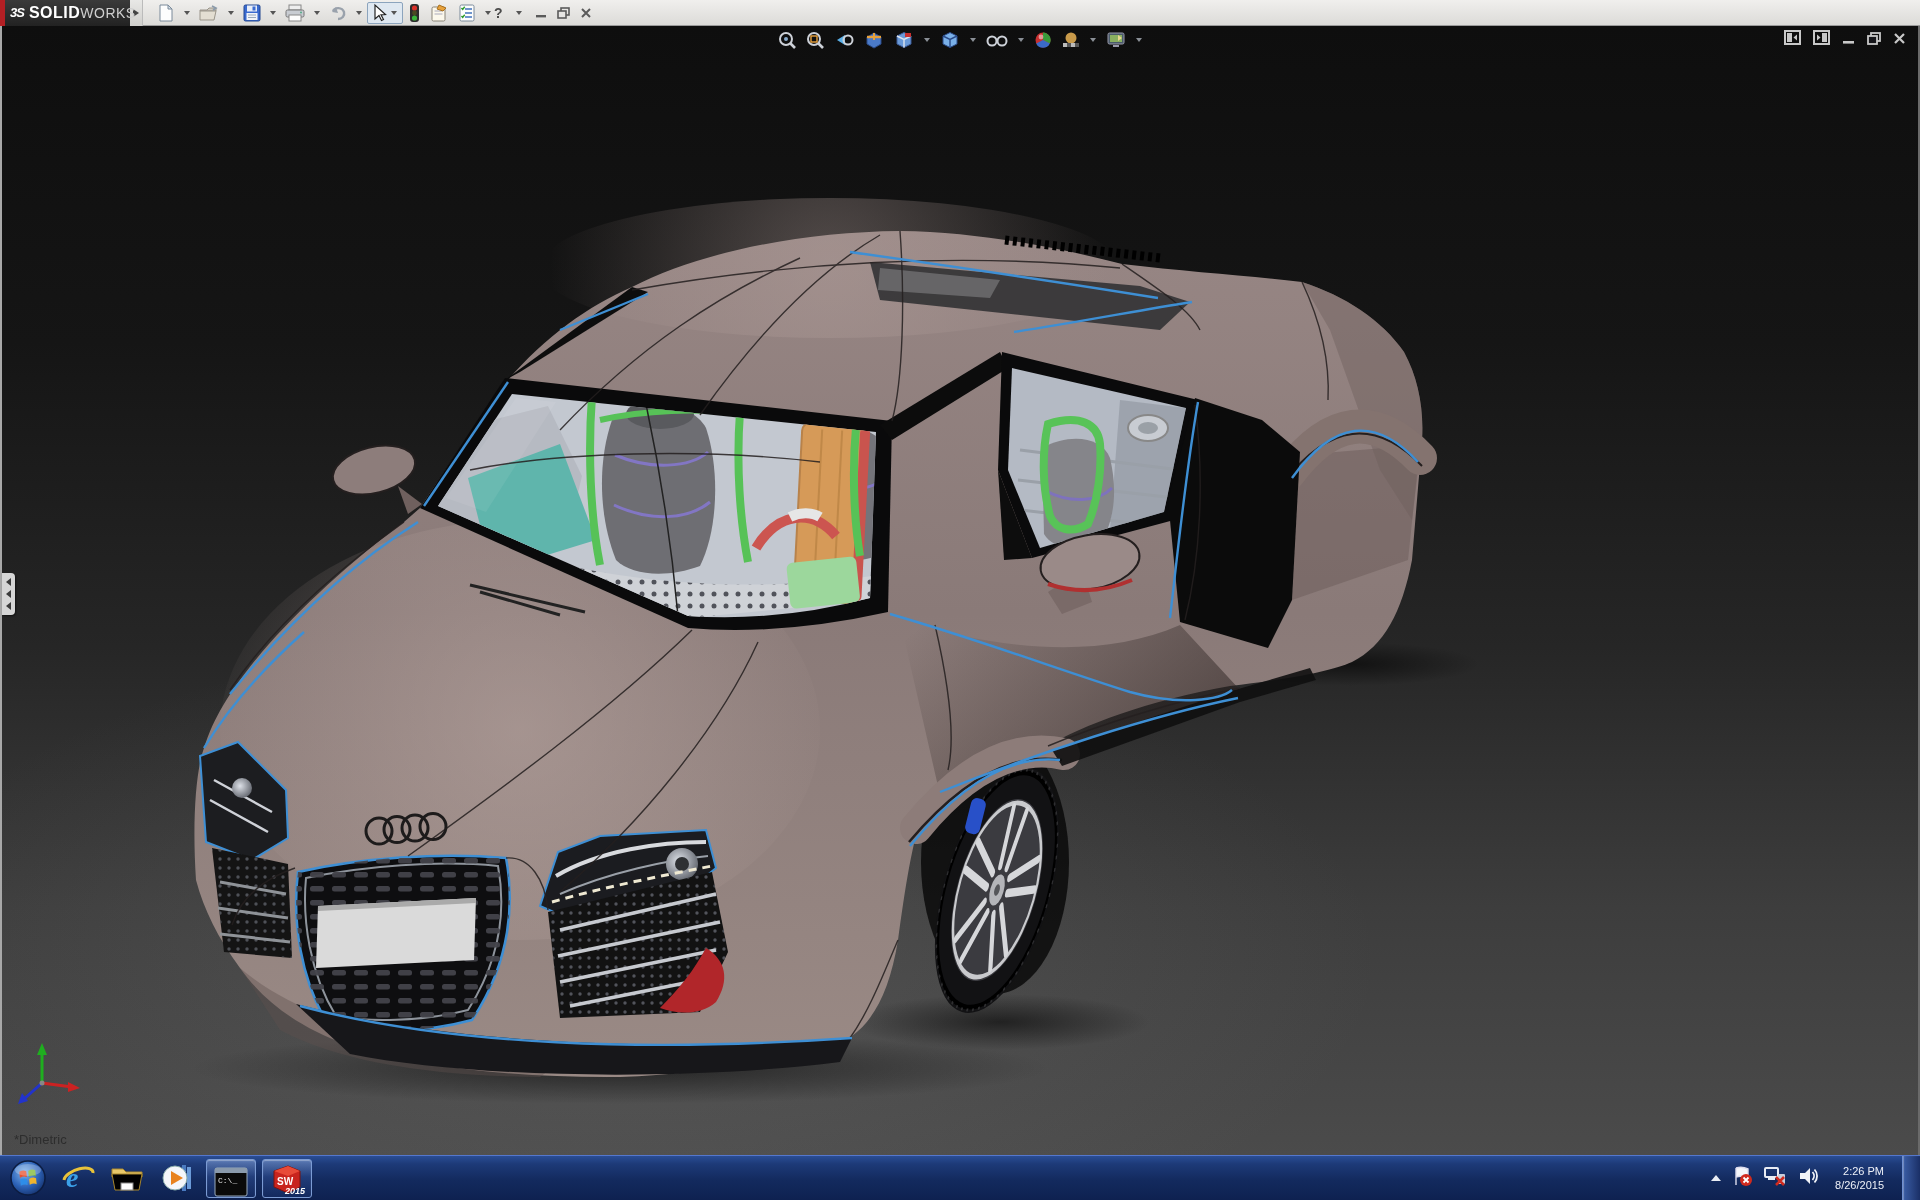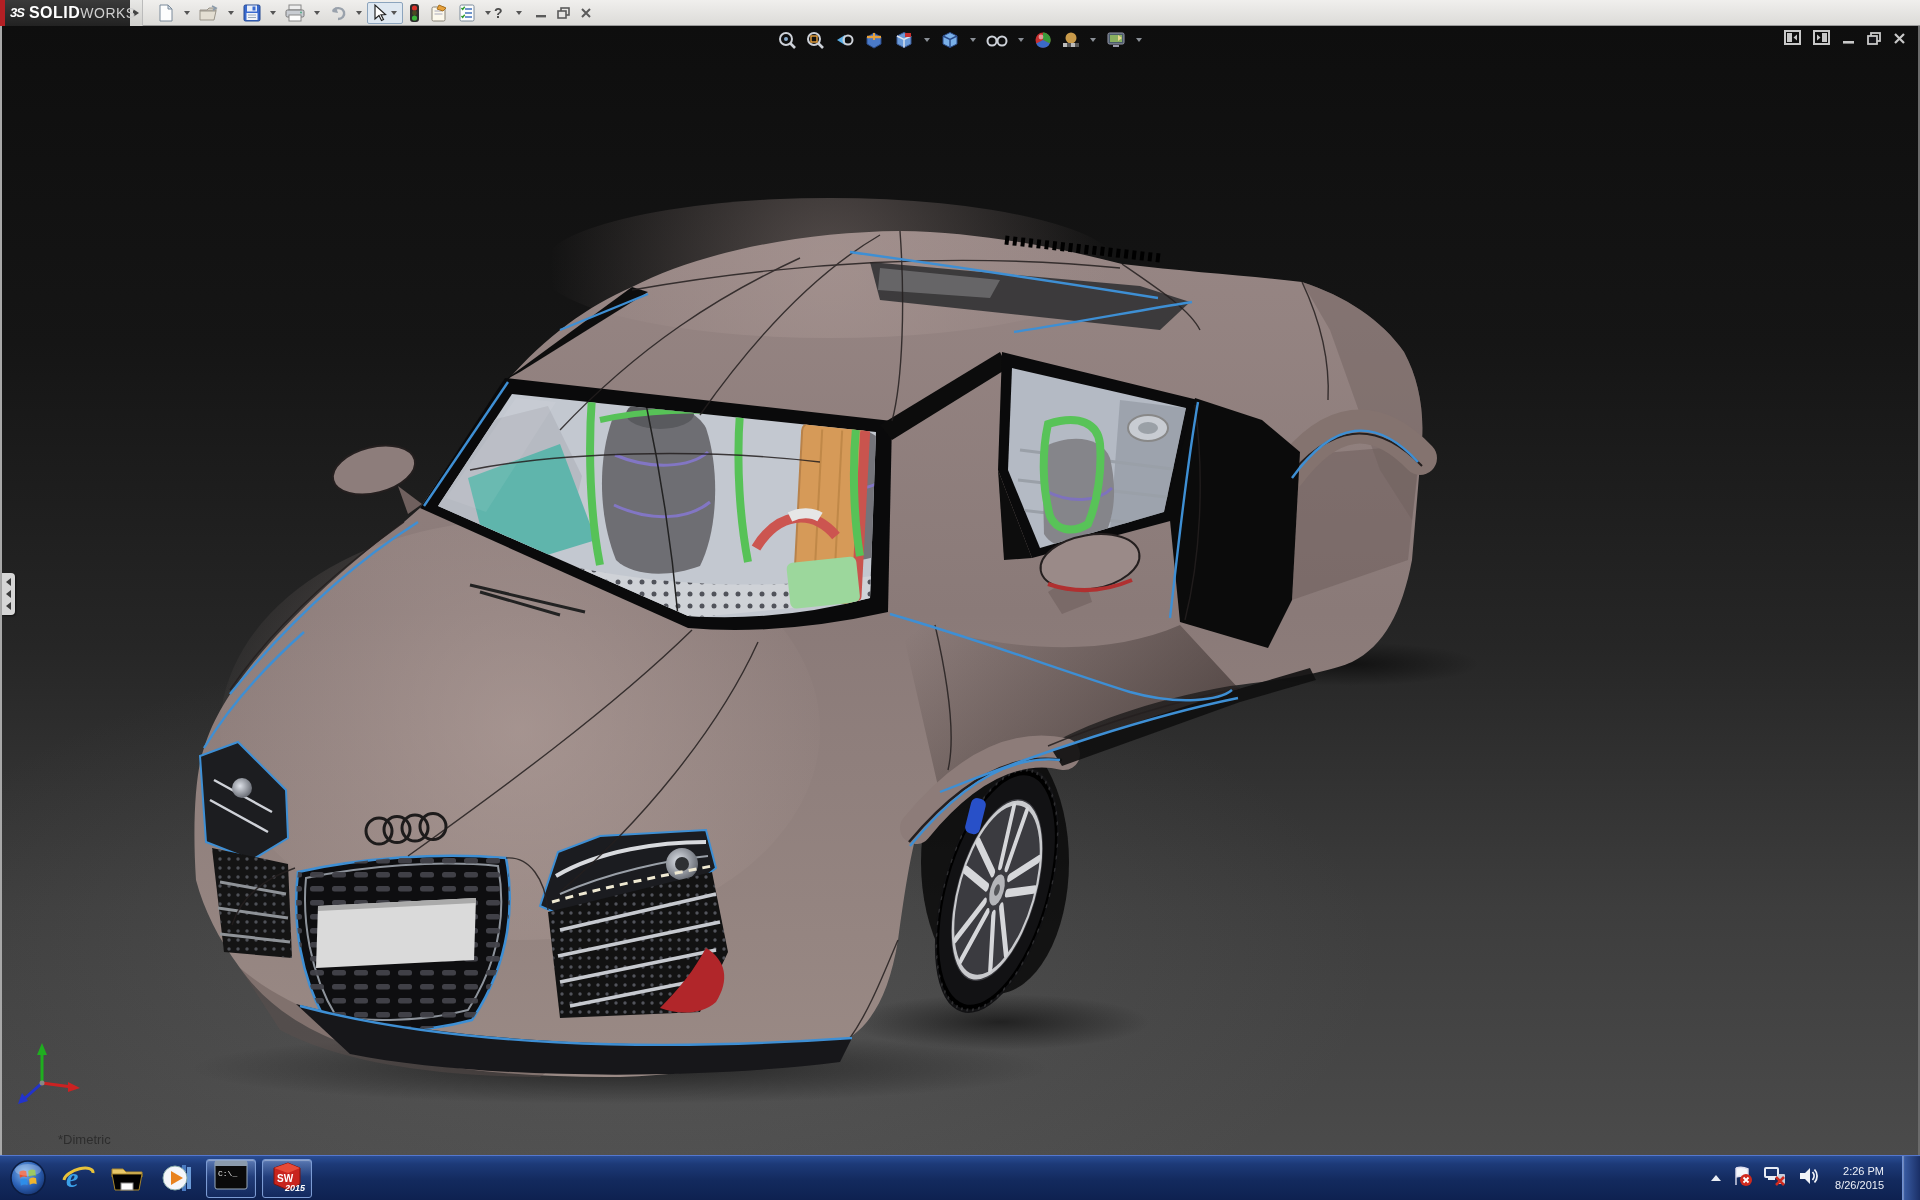--- a/index.html
+++ b/index.html
@@ -37,30 +37,30 @@
     display:flex; align-items:center; gap:4px; }
   .hbtn { height:22px; display:flex; align-items:center; padding:0 2px; }
   .hcaret { width:0; height:0; border-left:3px solid transparent; border-right:3px solid transparent;
     border-top:4px solid #8a8f96; margin:0 3px; }
   .docctl { position:absolute; top:4px; right:12px; display:flex; align-items:center; gap:12px; }
   .fmtab { position:absolute; left:0; top:547px; width:13px; height:42px; background:#d6d6d6;
     border-radius:0 4px 4px 0; display:flex; flex-direction:column; align-items:center;
     justify-content:center; gap:4px; box-shadow:1px 1px 2px rgba(0,0,0,.5); }
   .fmtab i { width:0; height:0; border-top:4px solid transparent; border-bottom:4px solid transparent;
     border-right:5px solid #3a3a3a; }
-  .orient { position:absolute; left:12px; bottom:8px; font-size:13px; color:#2d2d2d;margin-left:44px; }
+  .orient { position:absolute; left:12px; bottom:8px; font-size:13px; color:#2d2d2d; }
   .triad { position:absolute; left:8px; bottom:44px; }
 
   
   .taskbar { position:absolute; left:0; top:1155px; width:1920px; height:45px;
     background:linear-gradient(#2a4d94 0%, #1d3a78 18%, #132a5e 55%, #0e2150 100%);
     border-top:1px solid #57c; display:flex; align-items:center; }
   .tk-left { display:flex; align-items:center; gap:6px; padding-left:6px; flex:1; }
   .tkicon { width:44px; height:41px; display:flex; align-items:center; justify-content:center; border-radius:3px;}
-  .tkbtn { width:50px; height:39px; display:flex; align-items:flex-start; justify-content:center;
+  .tkbtn { width:50px; height:39px; display:flex; align-items:flex-end; justify-content:center;
     border-radius:3px; border:1px solid #7b9bd4;
     background:linear-gradient(rgba(160,190,240,.45), rgba(60,95,170,.35) 45%, rgba(25,50,110,.45));
     box-shadow:inset 0 1px 1px rgba(255,255,255,.35); }
   .tray { display:flex; align-items:center; gap:10px; }
   .trayup { width:0; height:0; border-left:5px solid transparent; border-right:5px solid transparent;
     border-bottom:6px solid #e8ecf4; }
   .clock { text-align:right; color:#eef1f8; font-size:11px; line-height:14px; margin-left:6px; }
   .showdesk { width:18px; height:45px; margin-left:8px; border-left:1px solid #6f8fd0;
     background:linear-gradient(90deg,#3b5ea6,#1a2f66); box-shadow:inset 1px 0 1px rgba(255,255,255,.3);}
 </style>

